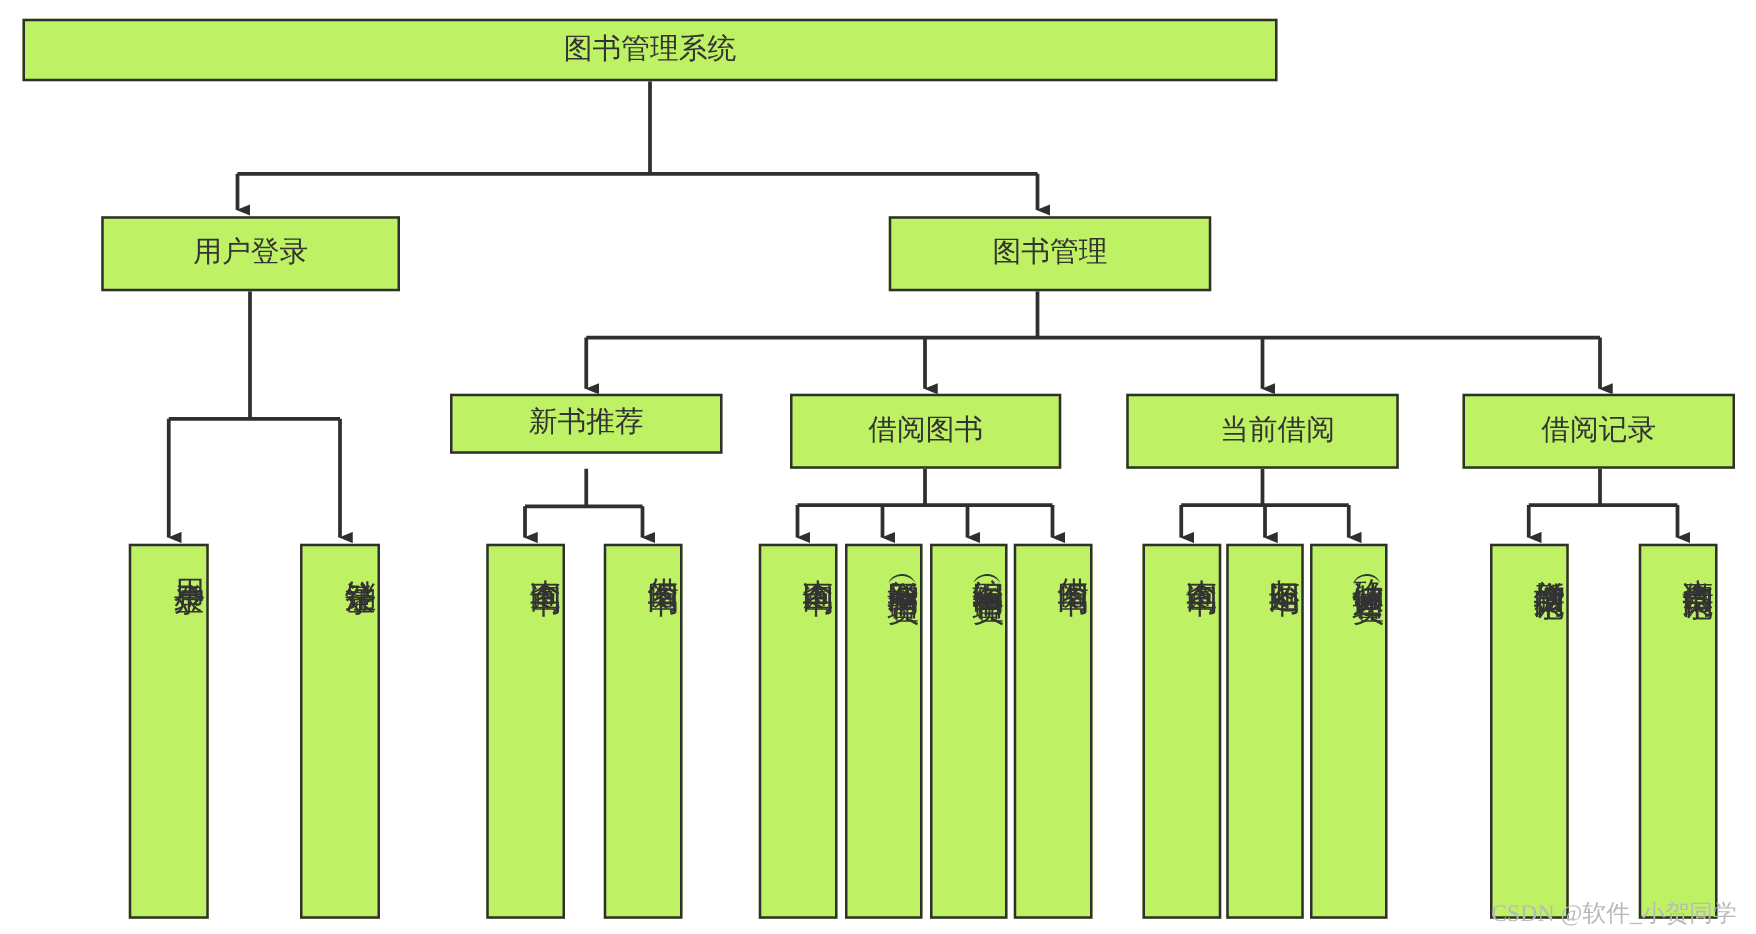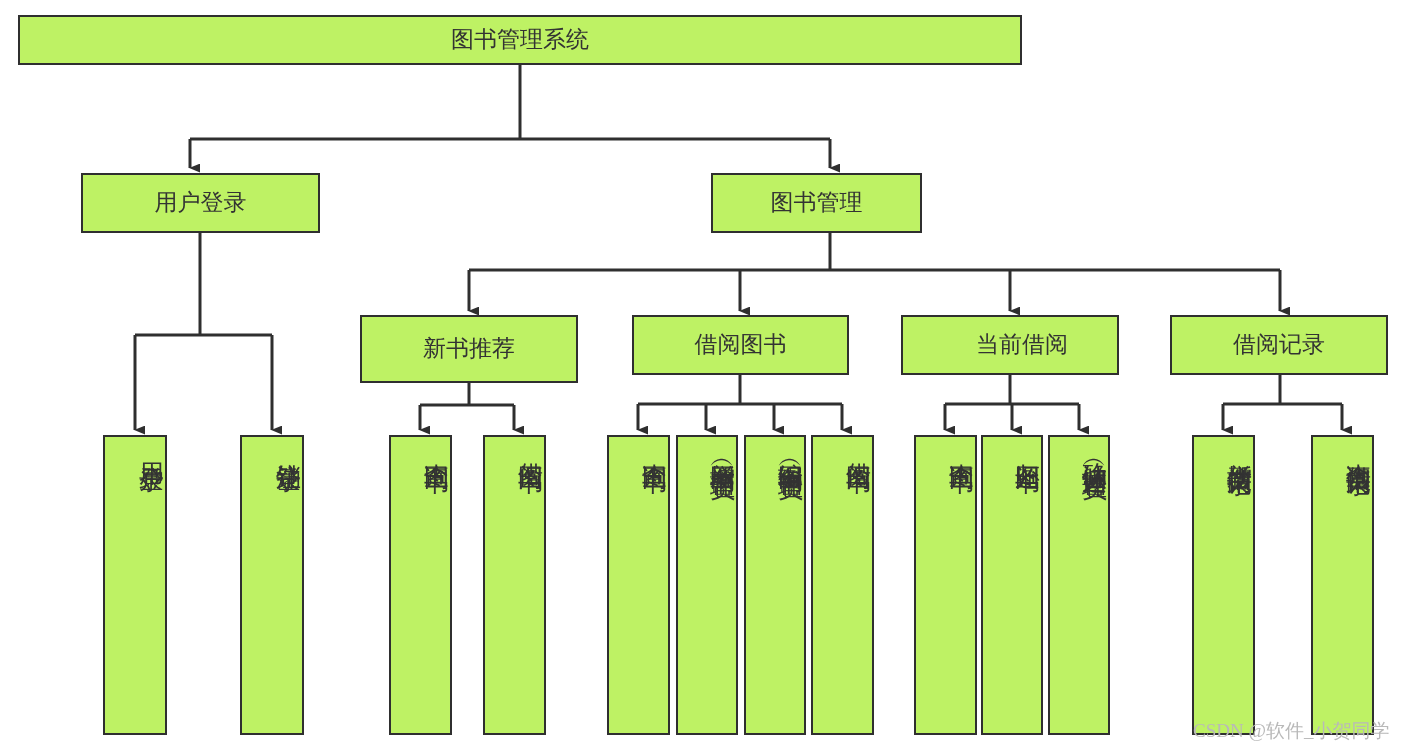--- a/index.html
+++ b/index.html
@@ -116,25 +116,25 @@
   </g>
 </svg>
 
 <div class="node horizontal" style="left:18px; top:15px; width:1004px; height:50px;">
   <span class="node-label">图书管理系统</span>
 </div>
 
 <div class="node horizontal" style="left:81px; top:173px; width:239px; height:60px;">
   <span class="node-label">用户登录</span>
 </div>
-<div class="node horizontal" style="left:711px; top:173px; width:211px; height:60px;">
+<div class="node horizontal" style="left:711px; top:173px; width:258px; height:60px;">
   <span class="node-label">图书管理</span>
 </div>
 
-<div class="node horizontal" style="left:360px; top:315px; width:218px; height:68px;">
+<div class="node horizontal" style="left:360px; top:315px; width:218px; height:48px;">
   <span class="node-label">新书推荐</span>
 </div>
 <div class="node horizontal" style="left:632px; top:315px; width:217px; height:60px;">
   <span class="node-label">借阅图书</span>
 </div>
 <div class="node horizontal" style="left:901px; top:315px; width:218px; height:60px;padding-left:24px;">
   <span class="node-label">当前借阅</span>
 </div>
 <div class="node horizontal" style="left:1170px; top:315px; width:218px; height:60px;">
   <span class="node-label">借阅记录</span>

